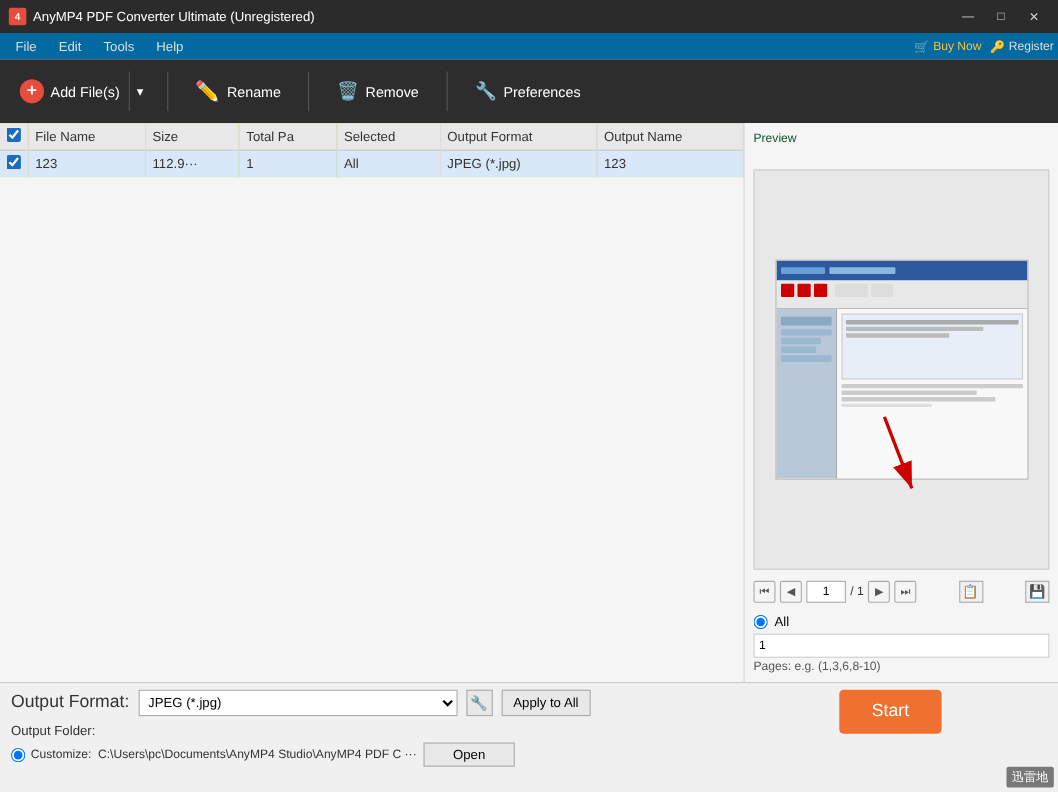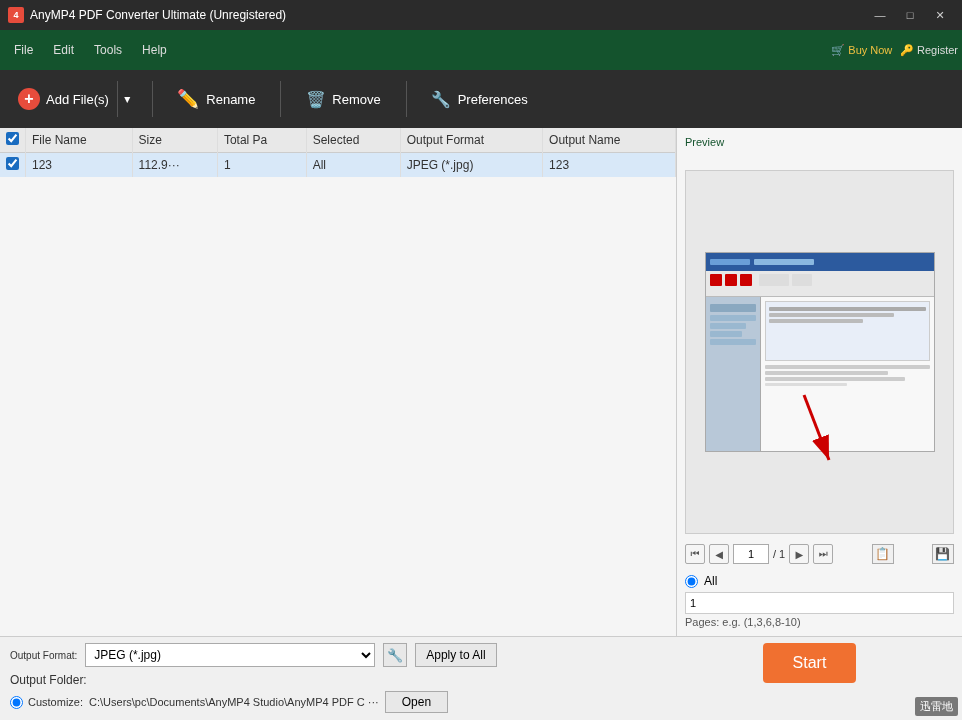--- a/index.html
+++ b/index.html
@@ -17,22 +17,22 @@
       user-select: none;
     }
     .title-bar-left { display: flex; align-items: center; gap: 6px; }
     .title-bar-icon { width: 16px; height: 16px; background: #e74c3c; border-radius: 2px; display: flex; align-items: center; justify-content: center; font-size: 9px; color: #fff; font-weight: bold; }
     .title-bar-text { font-size: 12px; }
     .title-bar-controls { display: flex; gap: 2px; }
     .title-bar-btn { width: 28px; height: 20px; background: transparent; border: none; color: #ccc; cursor: pointer; font-size: 11px; display: flex; align-items: center; justify-content: center; }
 
     
     .menu-bar {
-      background: #14532d;
-      height: 40px;
+      background: #0369a1;
+      height: 24px;
       display: flex;
       align-items: center;
       padding: 0 4px;
     }
     .menu-item {
       color: #ddd;
       padding: 2px 10px;
       cursor: pointer;
       font-size: 12px;
       height: 100%;
@@ -221,21 +221,21 @@
       border-top: 1px solid #ccc;
       padding: 6px 10px;
       height: 100px;
     }
     .output-row {
       display: flex;
       align-items: center;
       gap: 8px;
       margin-bottom: 6px;
     }
-    .output-label { font-size: 10px; color: #333; white-space: nowrap; }
+    .output-label { font-size: 16px; color: #333; white-space: nowrap; }
     .output-format-select {
       flex: 1;
       max-width: 290px;
       height: 24px;
       border: 1px solid #aaa;
       font-size: 12px;
       background: #fff;
       padding: 0 4px;
     }
     .wrench-btn {
@@ -271,21 +271,21 @@
       gap: 8px;
       margin-bottom: 4px;
     }
     .folder-label { font-size: 12px; color: #333; white-space: nowrap; }
     .folder-options { display: flex; flex-direction: column; gap: 3px; flex: 1; }
     .radio-option { display: flex; align-items: center; gap: 5px; font-size: 11px; color: #333; }
     .folder-path { font-size: 11px; color: #333; }
     .open-btn {
       background: #e8e8e8;
       border: 1px solid #aaa;
-      padding: 2px 16px;
+      padding: 2px 26px;
       font-size: 12px;
       cursor: pointer;
       height: 22px;
     }
 
     .bottom-split {
       display: flex;
       align-items: flex-start;
       gap: 10px;
     }

